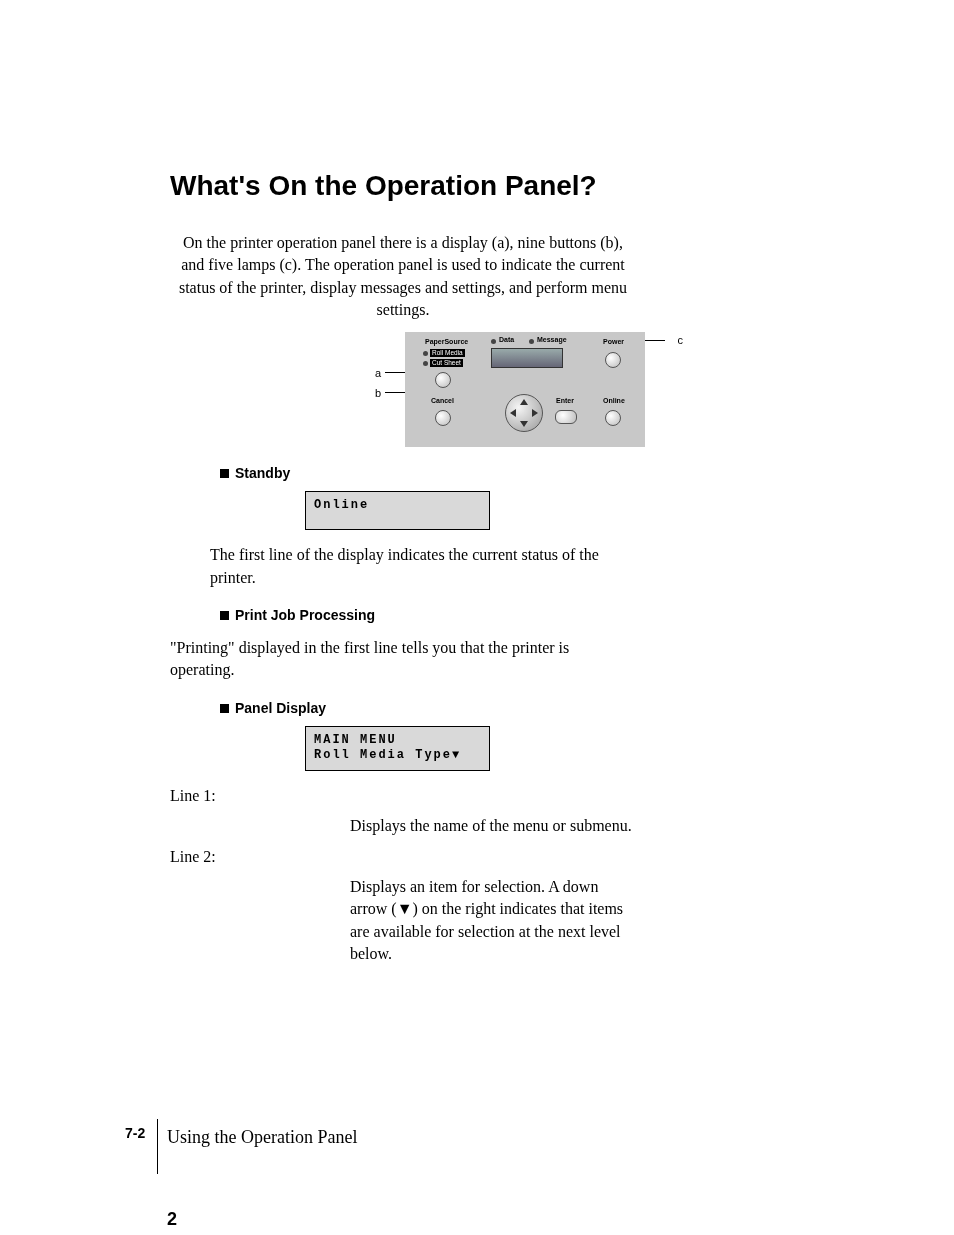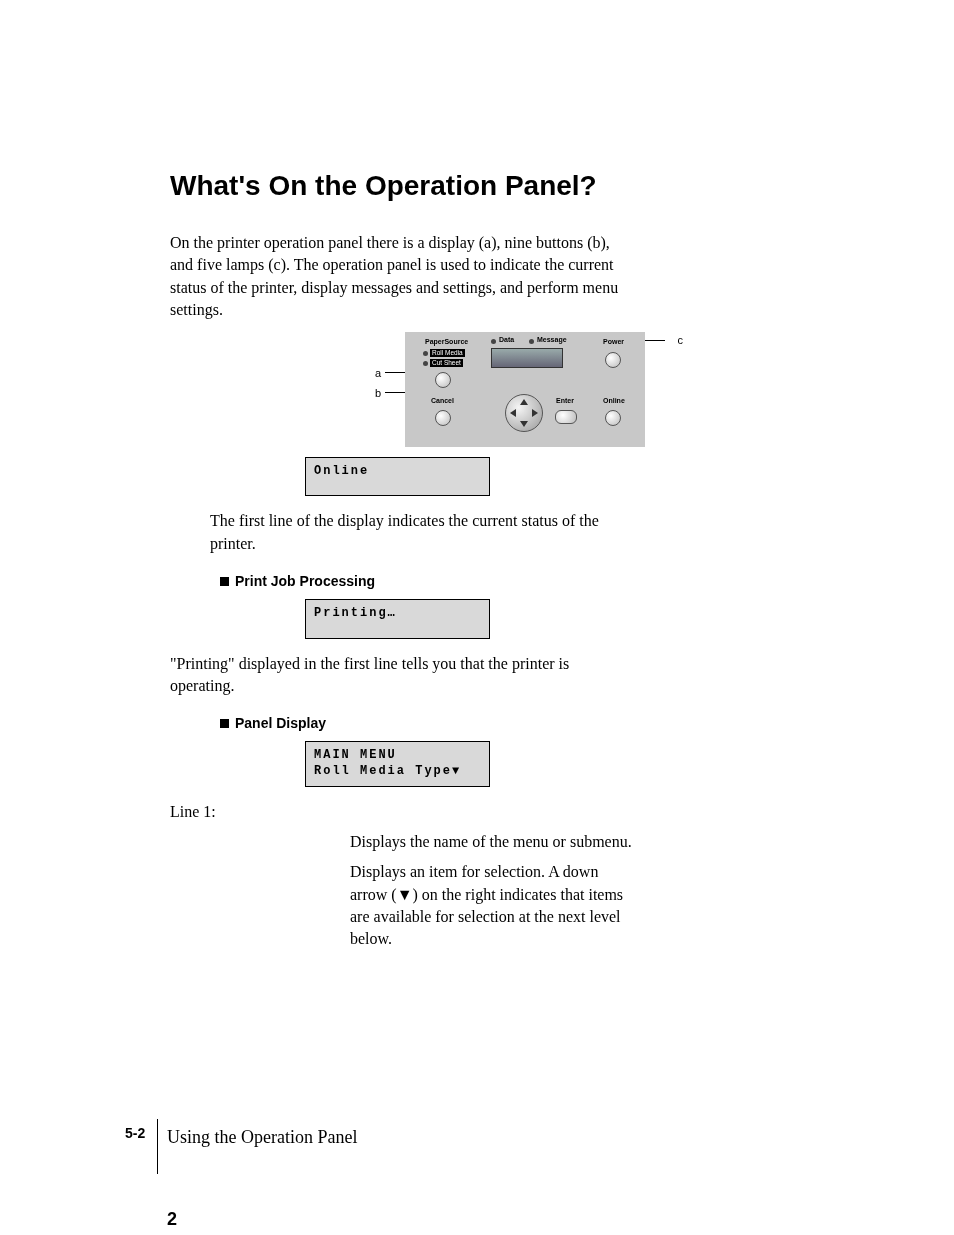--- a/index.html
+++ b/index.html
@@ -17,20 +17,21 @@
     padding: 170px 120px 0 170px;
   }
   h1.title {
     font-family: Arial, Helvetica, sans-serif;
     font-weight: bold;
     font-size: 28px;
     margin: 0 0 30px 0;
   }
   .body-indent {
     margin-left: 140px;
+    text-align: center;
   }
   .body-indent2 {
     margin-left: 155px;
   }
   p.body {
     font-size: 16px;
     line-height: 1.4;
     margin: 0 0 8px 0;
   }
   h2.section {
@@ -222,45 +223,46 @@
 
       <span class="plabel" style="left:151px; top:65px;">Enter</span>
       <div class="pbtn-oval" style="left:150px; top:78px;"></div>
 
       <span class="plabel" style="left:198px; top:65px;">Online</span>
       <div class="pbtn-round" style="left:200px; top:78px;"></div>
     </div>
   </div>
 
 
+  <div class="subhead">
+    <span class="sq"></span><span>Standby</span>
+  </div>
   <div class="lcd">
     <div>Online</div>
   </div>
   <p class="body body-indent2" style="margin-top:14px;margin-left:40px;">The first line of the display indicates the current status of the printer.</p>
 
   <div class="subhead">
     <span class="sq"></span><span>Print Job Processing</span>
-  </div>
-  <div class="lcd">
-    <div>Printing…</div>
   </div>
   <p class="body body-indent2" style="margin-top:14px;">"Printing" displayed in the first line tells you that the printer is operating.</p>
 
   <div class="subhead">
     <span class="sq"></span><span>Panel Display</span>
   </div>
   <div class="lcd" style="padding-bottom:6px;">
     <div>MAIN MENU</div>
     <div>Roll Media Type▼</div>
   </div>
 
   <p class="body body-indent2" style="margin-top:14px;">Line 1:</p>
   <p class="body" style="margin-left:180px;">Displays the name of the menu or submenu.</p>
+  <p class="body body-indent2">Line 2:</p>
   <p class="body" style="margin-left:180px;">Displays an item for selection. A down arrow (▼) on the right indicates that items are available for selection at the next level below.</p>
 
   <div class="footer">
-    <div class="footer-pn">5-2</div>
+    <div class="footer-pn">7-2</div>
     <div class="footer-line"></div>
     <div class="footer-text">Using the Operation Panel</div>
     <div class="footer-big">2</div>
   </div>
 
 </div>
 
 </body></html>

